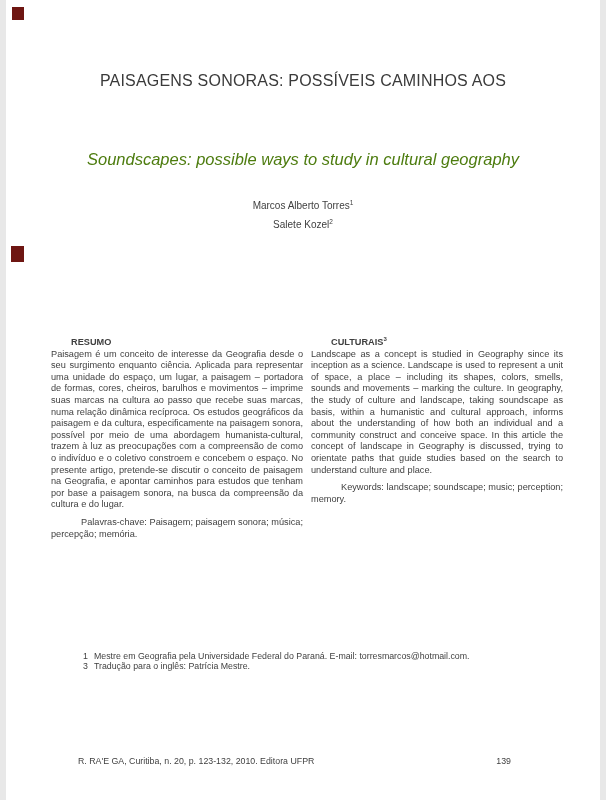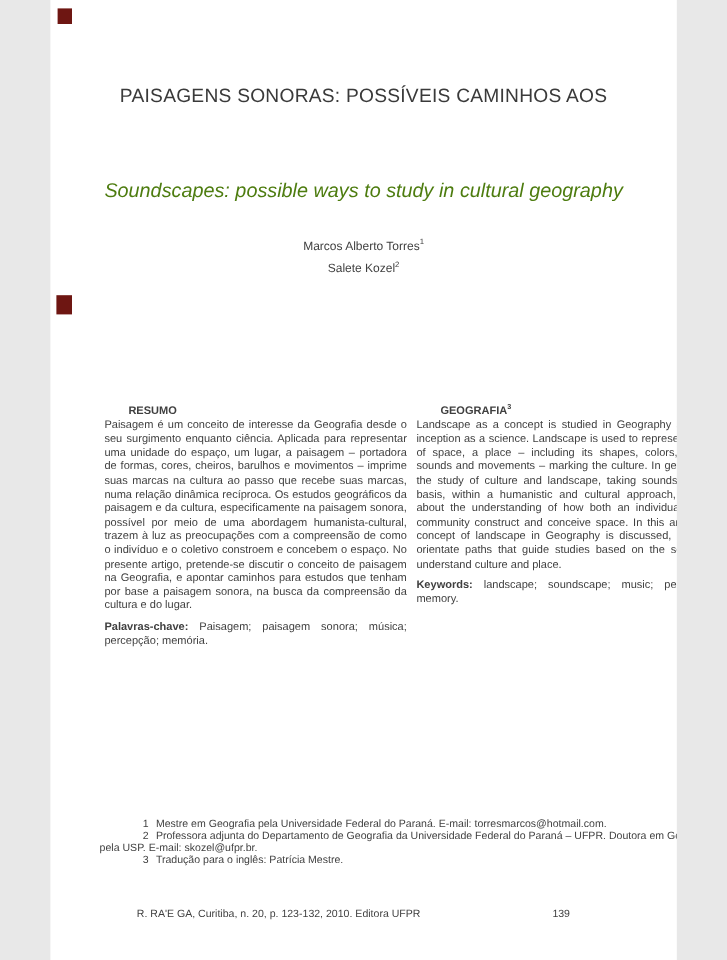--- a/index.html
+++ b/index.html
@@ -1,18 +1,18 @@
 <!DOCTYPE html>
 <html><head>
 <meta charset="utf-8">
 <style>
   html, body { margin: 0; padding: 0; background: #e8e8e8; }
   .page {
     position: relative;
-    width: 522px;
+    width: 594px;
     height: 800px;
     margin: 0 auto;
     background: #ffffff;
     font-family: "Liberation Sans", sans-serif;
     color: #3f3f3f;
     overflow: hidden;
   }
   .scan-mark {
     position: absolute;
     background: #6e1612;
@@ -65,25 +65,25 @@
     margin: 0;
     font-size: 9.2px;
     line-height: 11.6px;
     font-weight: bold;
     text-align: left;
     padding-left: 20px;
   }
   .col h3 sup { font-size: 6px; vertical-align: super; line-height: 0; }
   .col p { margin: 0; }
   .col p.keywords { margin-top: 6px; }
-  .kw-label { font-weight: bold; }
+  .kw-label { font-weight: normal; margin-left: 30px; }
 
   .footnotes {
     position: absolute;
-    top: 681px; left: 41px;
+    top: 651px; left: 41px;
     width: 518px;
     font-size: 8.8px;
     line-height: 10px;
   }
   .footnotes p { margin: 0; text-indent: 36px; }
   .fn-num { display: inline-block; text-indent: 0; margin-right: 6px; }
 
   .footer {
     position: absolute;
     top: 756px; left: 46px; right: 89px;
@@ -118,33 +118,32 @@
     <div class="col">
       <h3>RESUMO</h3>
       <p>Paisagem é um conceito de interesse da Geografia desde o seu surgimento enquanto ciência. Aplicada para representar uma unidade do espaço, um lugar, a paisagem – portadora de formas, cores, cheiros, barulhos e movimentos – imprime suas marcas na cultura ao passo que recebe suas marcas, numa relação dinâmica recíproca. Os estudos geográficos da paisagem e da cultura, especificamente na paisagem sonora, possível por meio de uma abordagem humanista-cultural, trazem à luz as preocupações com a compreensão de como o indivíduo e o coletivo constroem e concebem o espaço. No presente artigo, pretende-se discutir o conceito de paisagem na Geografia, e apontar caminhos para estudos que tenham por base a paisagem sonora, na busca da compreensão da cultura e do lugar.</p>
       <p class="keywords">
         <span class="kw-label">Palavras-chave:</span>
         <span>Paisagem; paisagem sonora; música; percepção; memória.</span>
       </p>
     </div>
 
     <div class="col">
-      <h3><span>GEOGRAFIA</span><sup>3</sup></h3>
+      <h3><span>CULTURAIS</span><sup>3</sup></h3>
       <p>Landscape as a concept is studied in Geography since its inception as a science. Landscape is used to represent a unit of space, a place – including its shapes, colors, smells, sounds and movements – marking the culture. In geography, the study of culture and landscape, taking soundscape as basis, within a humanistic and cultural approach, informs about the understanding of how both an individual and a community construct and conceive space. In this article the concept of landscape in Geography is discussed, trying to orientate paths that guide studies based on the search to understand culture and place.</p>
       <p class="keywords">
         <span class="kw-label">Keywords:</span>
         <span>landscape; soundscape; music; perception; memory.</span>
       </p>
     </div>
 
   </div>
 
   <div class="footnotes">
     <p><span class="fn-num">1</span><span>Mestre em Geografia pela Universidade Federal do Paraná. E-mail: torresmarcos@hotmail.com.</span></p>
-    <p><span class="fn-num">2</span><span>Professora adjunta do Departamento de Geografia da Universidade Federal do Paraná – UFPR. Doutora em Geografia pela USP. E-mail: skozel@ufpr.br.</span></p>
     <p><span class="fn-num">3</span><span>Tradução para o inglês: Patrícia Mestre.</span></p>
   </div>
 
   <div class="footer">
     <span class="citation">R. RA'E GA, Curitiba, n. 20, p. 123-132, 2010. Editora UFPR</span>
     <span class="pagenum">139</span>
   </div>
 
 </div>
 

